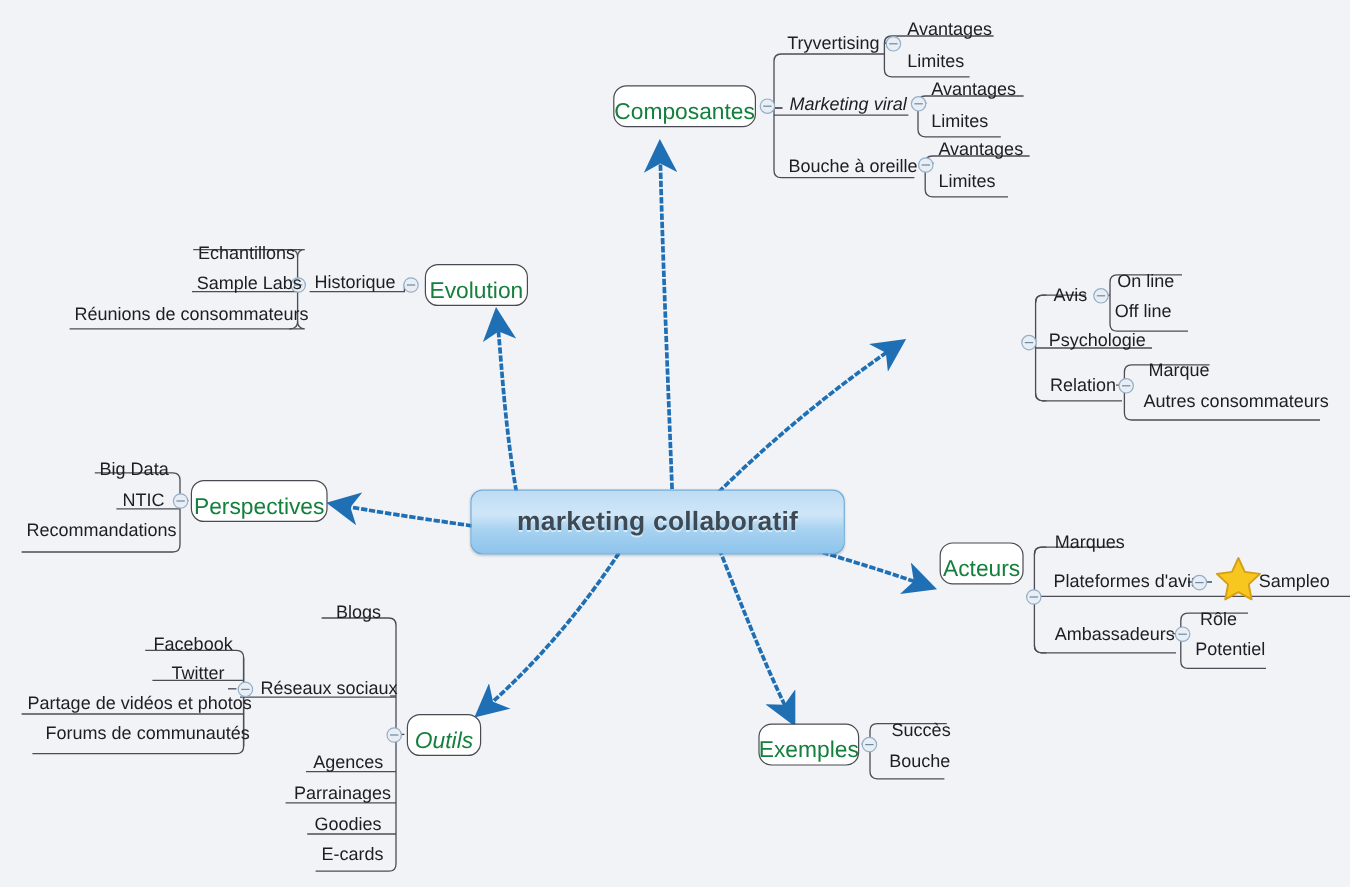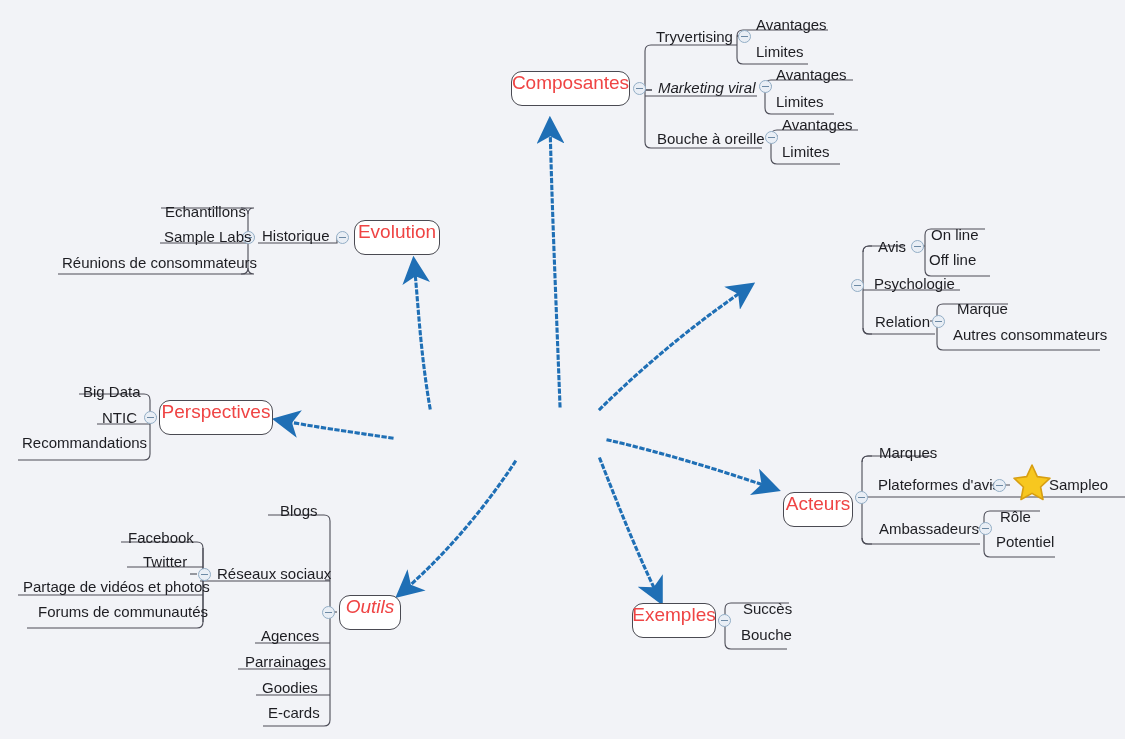--- a/index.html
+++ b/index.html
@@ -40,23 +40,23 @@
     display: flex;
     align-items: center;
     justify-content: center;
     letter-spacing: 0.2px;
   }
   .main-node {
     background: #ffffff;
     border: 1px solid #4a4a52;
     border-radius: 11px;
     font-size: 19px;
-    color: #ef4444;
+    color: #15803d;
     display: flex;
-    align-items: flex-start;
+    align-items: flex-end;
     justify-content: center;
     padding: 0 10px;
     box-sizing: border-box;
   }
   .sub-node {
     font-size: 15px;
     color: #1d1d22;
     line-height: 1;
     padding: 0 3px;
   }
@@ -202,20 +202,23 @@
     </g>
 
     <g stroke="#4c4c57" stroke-width="1.1" fill="none">
       <path d="M718,620 L725,620"></path>
       <path d="M725,609 L725,643
                M725,609 Q725,603 731,603 L789,603
                M725,643 Q725,649 731,649 L787,649"></path>
     </g>
   </svg>
 
+  <div class="node root-node" style="left:392px; top:408px; width:310px; height:52px;">
+    <span>marketing collaboratif</span>
+  </div>
 
   <div class="node main-node" style="left:511px; top:71px; width:119px; height:35px;">
     <span>Composantes</span>
   </div>
   <div class="toggle" style="left:633px; top:82px;"></div>
 
   <div class="node sub-node" style="left:653px; top:29px;">
     <span>Tryvertising</span>
   </div>
   <div class="toggle" style="left:738px; top:30px;"></div>
@@ -304,21 +307,21 @@
   <div class="node sub-node" style="left:80px; top:384px;">
     <span>Big Data</span>
   </div>
   <div class="node sub-node" style="left:99px; top:410px;">
     <span>NTIC</span>
   </div>
   <div class="node sub-node" style="left:19px; top:435px;">
     <span>Recommandations</span>
   </div>
 
-  <div class="node main-node" style="left:783px; top:492px; width:70px; height:35px;">
+  <div class="node main-node" style="left:783px; top:452px; width:70px; height:35px;">
     <span>Acteurs</span>
   </div>
   <div class="toggle" style="left:855px; top:491px;"></div>
 
   <div class="node sub-node" style="left:876px; top:445px;">
     <span>Marques</span>
   </div>
 
   <div class="node sub-node" style="left:875px; top:477px;">
     <span>Plateformes d'avis</span>

